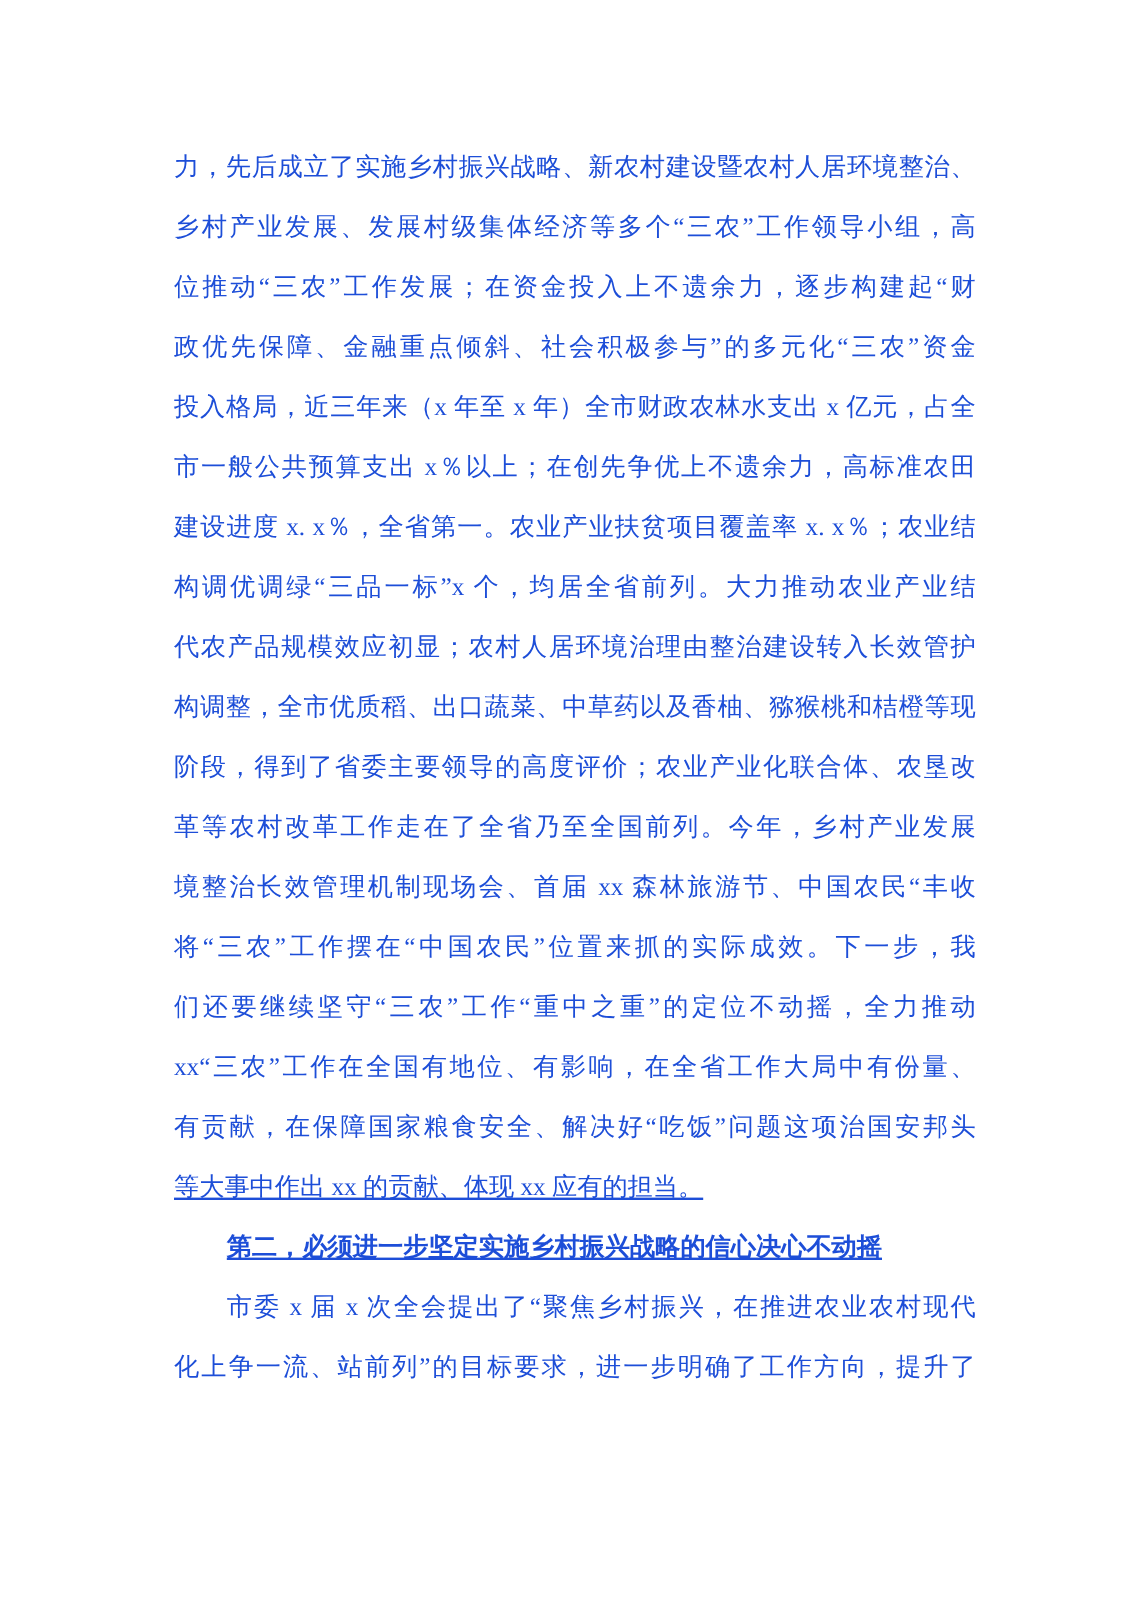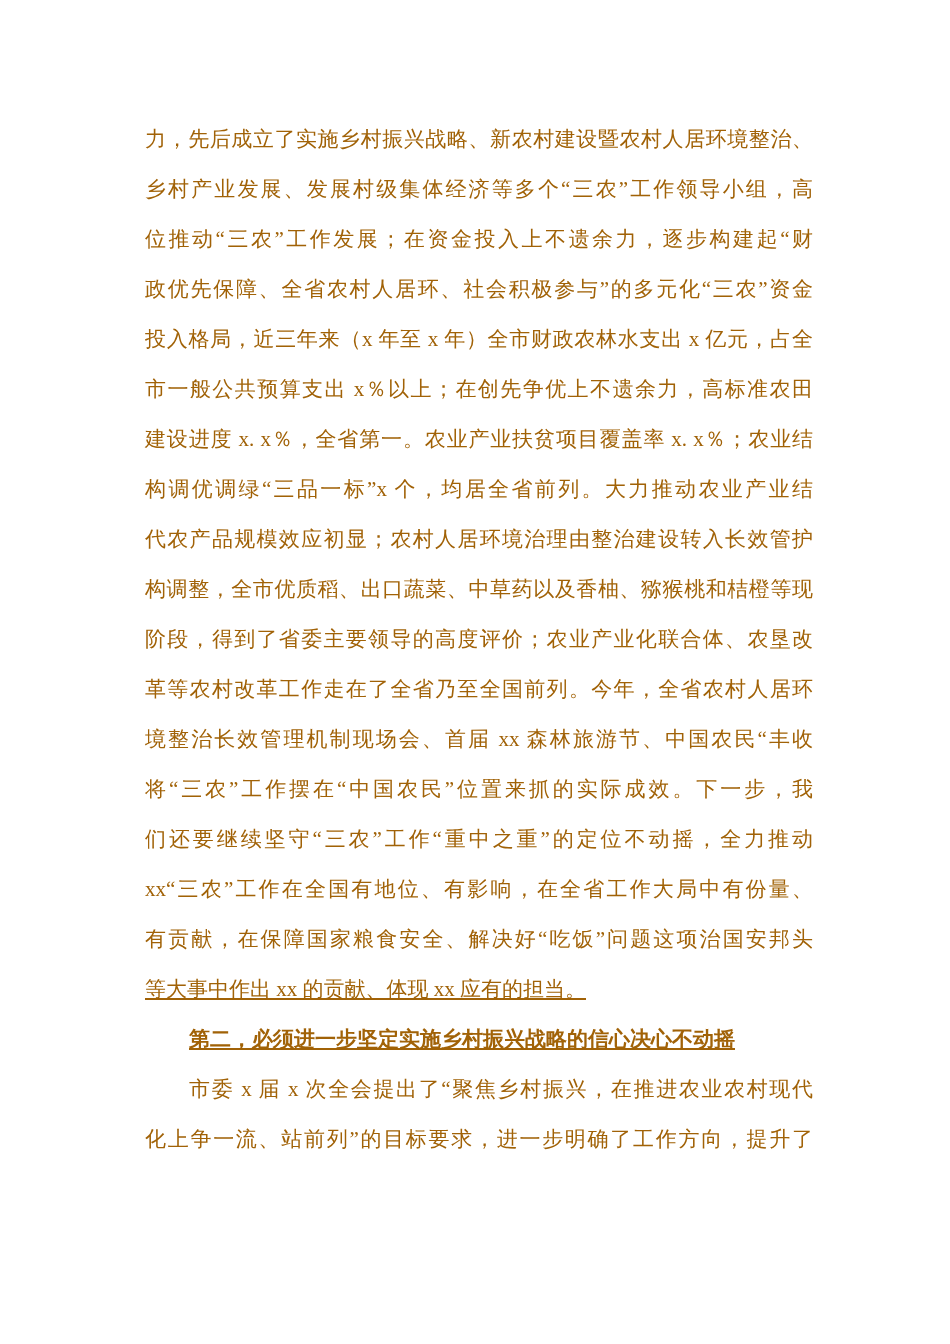--- a/index.html
+++ b/index.html
@@ -18,21 +18,21 @@
   .text-block {
     position: absolute;
     left: 145px;
     top: 114px;
     width: 668px;
   }
   .line {
     height: 50px;
     line-height: 50px;
     font-size: 21px;
-    color: #a16207;
+    color: #1d4ed8;
     font-weight: 400;
     text-align: justify;
     text-align-last: justify;
     -moz-text-align-last: justify;
     white-space: normal;
     overflow: visible;
   }
   .line.no-just {
     text-align: left;
     text-align-last: left;
@@ -49,29 +49,29 @@
 </style>
 </head>
 <body>
 
 <div class="page">
   <div class="text-block">
 
     <div class="line">力，先后成立了实施乡村振兴战略、新农村建设暨农村人居环境整治、</div>
     <div class="line">乡村产业发展、发展村级集体经济等多个“三农”工作领导小组，高</div>
     <div class="line">位推动“三农”工作发展；在资金投入上不遗余力，逐步构建起“财</div>
-    <div class="line">政优先保障、全省农村人居环、社会积极参与”的多元化“三农”资金</div>
+    <div class="line">政优先保障、金融重点倾斜、社会积极参与”的多元化“三农”资金</div>
     <div class="line">投入格局，近三年来（x 年至 x 年）全市财政农林水支出 x 亿元，占全</div>
     <div class="line">市一般公共预算支出 x％以上；在创先争优上不遗余力，高标准农田</div>
     <div class="line">建设进度 x. x％，全省第一。农业产业扶贫项目覆盖率 x. x％；农业结</div>
     <div class="line">构调优调绿“三品一标”x 个，均居全省前列。大力推动农业产业结</div>
     <div class="line">代农产品规模效应初显；农村人居环境治理由整治建设转入长效管护</div>
     <div class="line">构调整，全市优质稻、出口蔬菜、中草药以及香柚、猕猴桃和桔橙等现</div>
     <div class="line">阶段，得到了省委主要领导的高度评价；农业产业化联合体、农垦改</div>
-    <div class="line">革等农村改革工作走在了全省乃至全国前列。今年，全省农村人居环</div>
+    <div class="line">革等农村改革工作走在了全省乃至全国前列。今年，乡村产业发展</div>
     <div class="line">境整治长效管理机制现场会、首届 xx 森林旅游节、中国农民“丰收</div>
     <div class="line">将“三农”工作摆在“中国农民”位置来抓的实际成效。下一步，我</div>
     <div class="line">们还要继续坚守“三农”工作“重中之重”的定位不动摇，全力推动</div>
     <div class="line">xx“三农”工作在全国有地位、有影响，在全省工作大局中有份量、</div>
     <div class="line">有贡献，在保障国家粮食安全、解决好“吃饭”问题这项治国安邦头</div>
     <div class="line no-just">等大事中作出 xx 的贡献、体现 xx 应有的担当。</div>
 
     <div class="line no-just indent heading">第二，必须进一步坚定实施乡村振兴战略的信心决心不动摇</div>
 
     <div class="line indent">市委 x 届 x 次全会提出了“聚焦乡村振兴，在推进农业农村现代</div>

